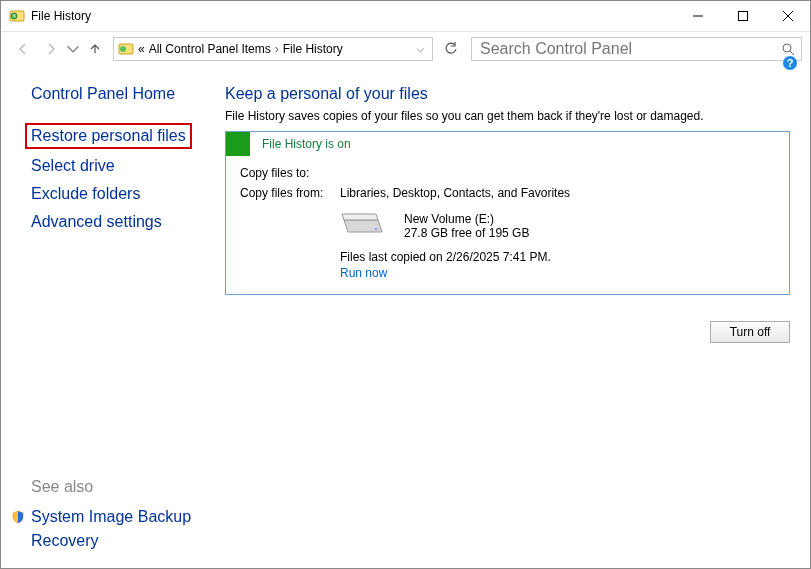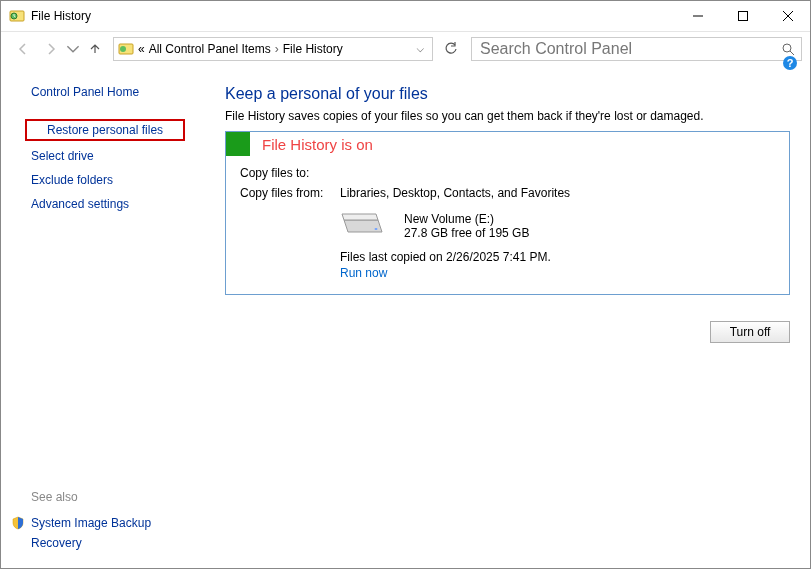--- a/index.html
+++ b/index.html
@@ -17,36 +17,36 @@
 .breadcrumb-box { flex: 0 0 320px; height: 24px; border: 1px solid #ccc; display: flex; align-items: center; padding: 0 4px; margin: 0 4px; font-size: 12px; position: relative; }
 .bc-icon { width: 16px; height: 16px; margin-right: 4px; }
 .bc-sep { margin: 0 4px; color: #666; }
 .bc-chevron { margin-left: auto; color: #666; font-size: 10px; padding-right: 4px; }
 .refresh-btn { width: 24px; height: 24px; display: flex; align-items: center; justify-content: center; margin-left: 2px; }
 .search-box { flex: 1; height: 24px; border: 1px solid #ccc; margin-left: 8px; display: flex; align-items: center; padding: 0 6px; position: relative; }
 .search-input { border: none; outline: none; font-size: 16px; flex: 1; color: #333; }
 .search-input::placeholder { color: #777; }
 .search-icon-right { color: #555; }
 .content { flex: 1; display: flex; position: relative; }
-.sidebar { width: 210px; padding: 20px 0 12px 30px; display: flex; flex-direction: column; font-size: 12px; }
+.sidebar { width: 210px; padding: 20px 0 12px 30px; display: flex; flex-direction: column; font-size: 16px; }
 .cp-home { color: #003399; margin-bottom: 20px; }
 .side-link { color: #003399; margin-bottom: 10px; }
-.side-link.highlighted { border: 2px solid #cc0000; padding: 2px 20px; margin-left: -6px; display: inline-block; width: fit-content; margin-bottom: 8px; }
+.side-link.highlighted { border: 2px solid #cc0000; padding: 2px 4px; margin-left: -6px; display: inline-block; width: fit-content; margin-bottom: 8px; }
 .see-also-block { margin-top: auto; }
 .see-also { color: #888; margin-bottom: 12px; }
 .sib-row { display: flex; align-items: center; margin-bottom: 6px; }
 .shield-icon { width: 14px; height: 14px; margin-right: 6px; }
 .main { flex: 1; padding: 20px 20px 0 14px; position: relative; }
 .help-icon { position: absolute; top: -10px; right: 12px; width: 16px; height: 16px; }
 .main-title { color: #003399; font-size: 16px; margin-bottom: 6px; }
 .main-desc { font-size: 12px; margin-bottom: 8px; }
 .status-box { border: 1px solid #6d9fd0; }
 .status-header { display: flex; align-items: center; }
 .status-color { width: 24px; height: 24px; background: #1a9b1a; }
-.status-text { color: #ef4444; font-size: 15px; padding-left: 12px; }
+.status-text { color: #15803d; font-size: 12px; padding-left: 12px; }
 .status-body { padding: 10px 14px 14px 14px; font-size: 12px; }
 .info-row { display: flex; margin-bottom: 6px; }
 .info-label { width: 100px; }
 .drive-row { display: flex; align-items: flex-end; margin-bottom: 10px; }
 .drive-icon { width: 44px; height: 30px; margin-left: 100px; margin-right: 20px; margin-top: 4px; }
 .drive-info { }
 .last-copied { margin-left: 100px; }
 .run-now { color: #0066cc; margin-left: 100px; margin-top: 2px; }
 .turnoff-row { display: flex; justify-content: flex-end; margin-top: 26px; text-align: right; }
 .turnoff-btn { width: 80px; height: 22px; border: 1px solid #aaa; background: linear-gradient(#fefefe,#e8e8e8); font-size: 12px; display: flex; align-items: center; justify-content: center; }

